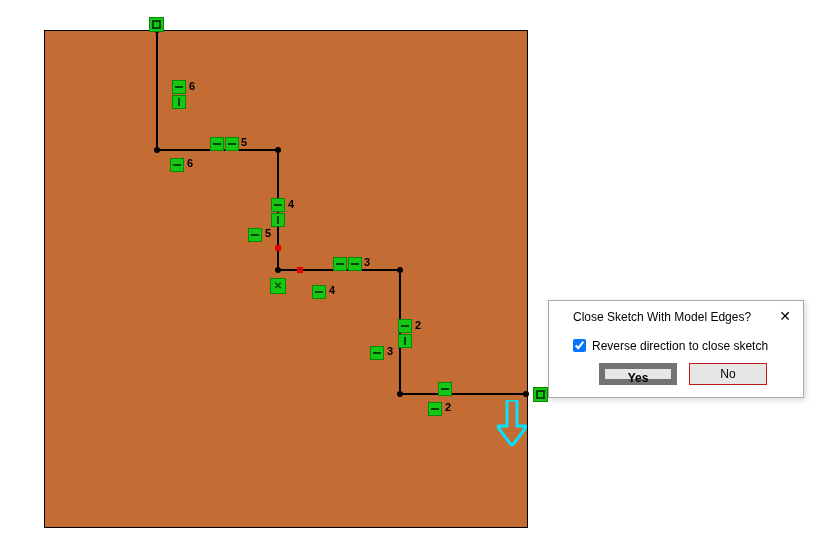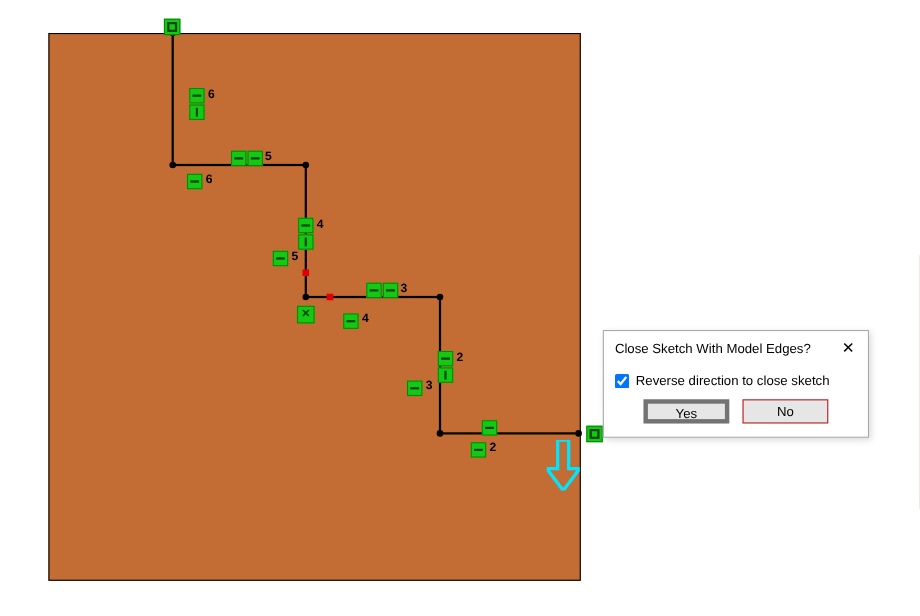--- a/index.html
+++ b/index.html
@@ -100,20 +100,21 @@
   }
   .arrow-down svg {
     display: block;
   }
   
   .dialog {
     position: absolute;
     background: #fff;
     border: 1px solid #aaa;
     box-shadow: 2px 2px 6px rgba(0,0,0,0.15);
+    padding-left: 14px;
   }
   .dialog .titlebar {
     display: flex;
     align-items: center;
     justify-content: space-between;
     padding: 6px 8px 4px 10px;
   }
   .dialog .title {
     font-size: 12px;
     color: #000;
@@ -124,21 +125,21 @@
     text-align: center;
     line-height: 18px;
     font-size: 14px;
     cursor: pointer;
   }
   .dialog .body {
     padding: 4px 10px 12px 10px;
   }
   .checkbox-row {
     display: flex;
-    align-items: flex-end;
+    align-items: flex-start;
     gap: 6px;
     padding: 4px 0 10px 0;
   }
   .checkbox-row input {
     margin: 0;
   }
   .btnrow {
     display: flex;
     gap: 12px;
     justify-content: center;
@@ -148,22 +149,23 @@
     height: 22px;
     border: 1px solid #b91c1c;
     background: #e6e6e6;
     font-size: 12px;
     text-align: center;
     line-height: 20px;
     cursor: pointer;
     box-sizing: border-box;
   }
   .btn.primary {
-    border: 4px solid #737373;
+    border: 6px solid #737373;
     line-height: 18px;
+    font-weight: bold;
   }
 </style>
 </head>
 <body>
 
 <div class="canvas">
 
   <div id="face" class="rect-face" style="left: 44px; top: 30px; width: 484px; height: 498px;"></div>
 
   <div id="lines">

